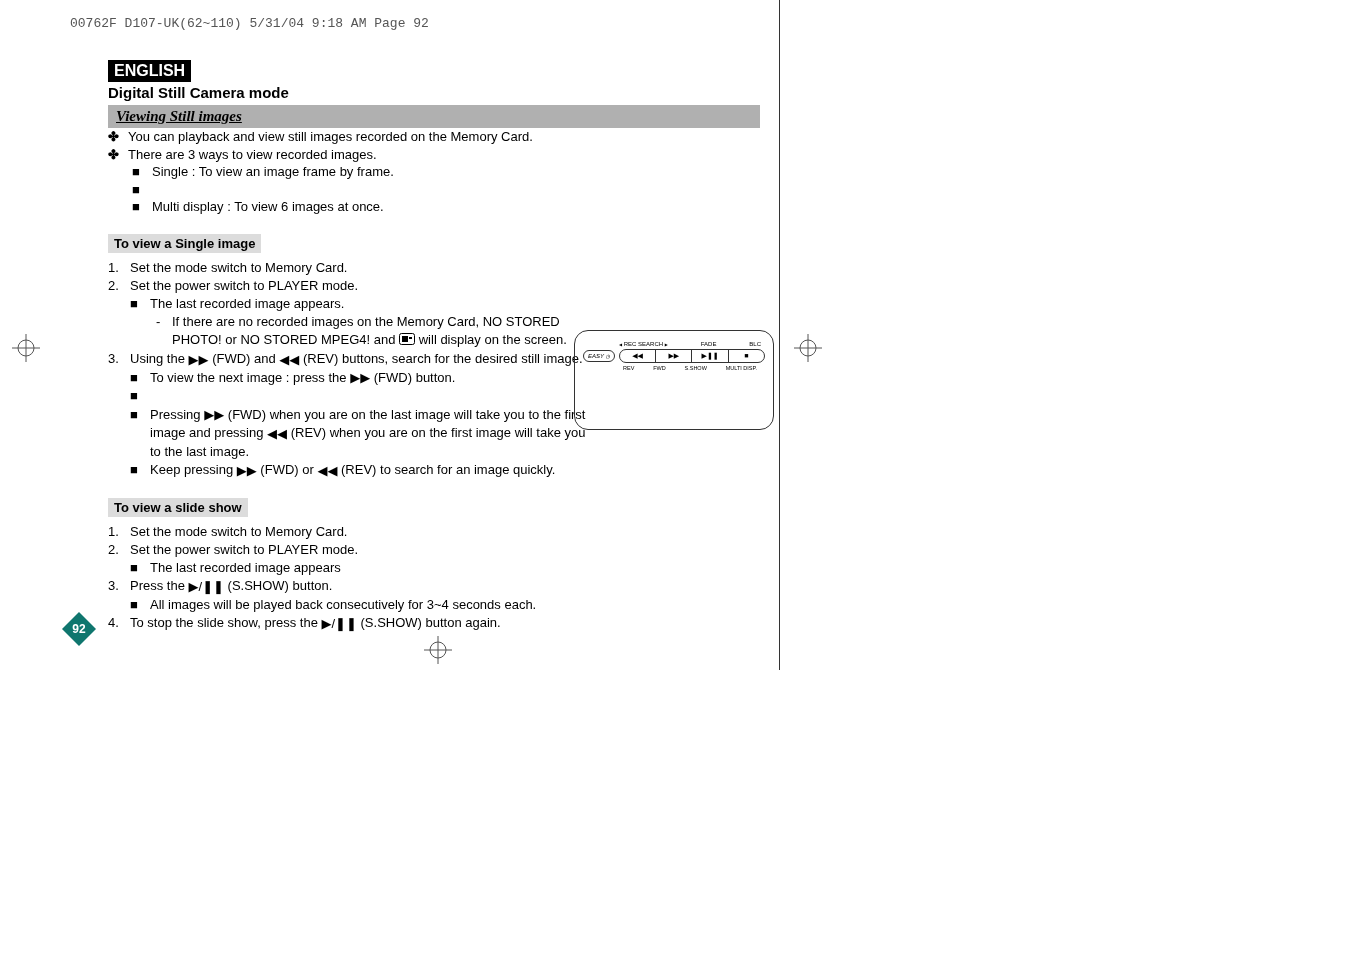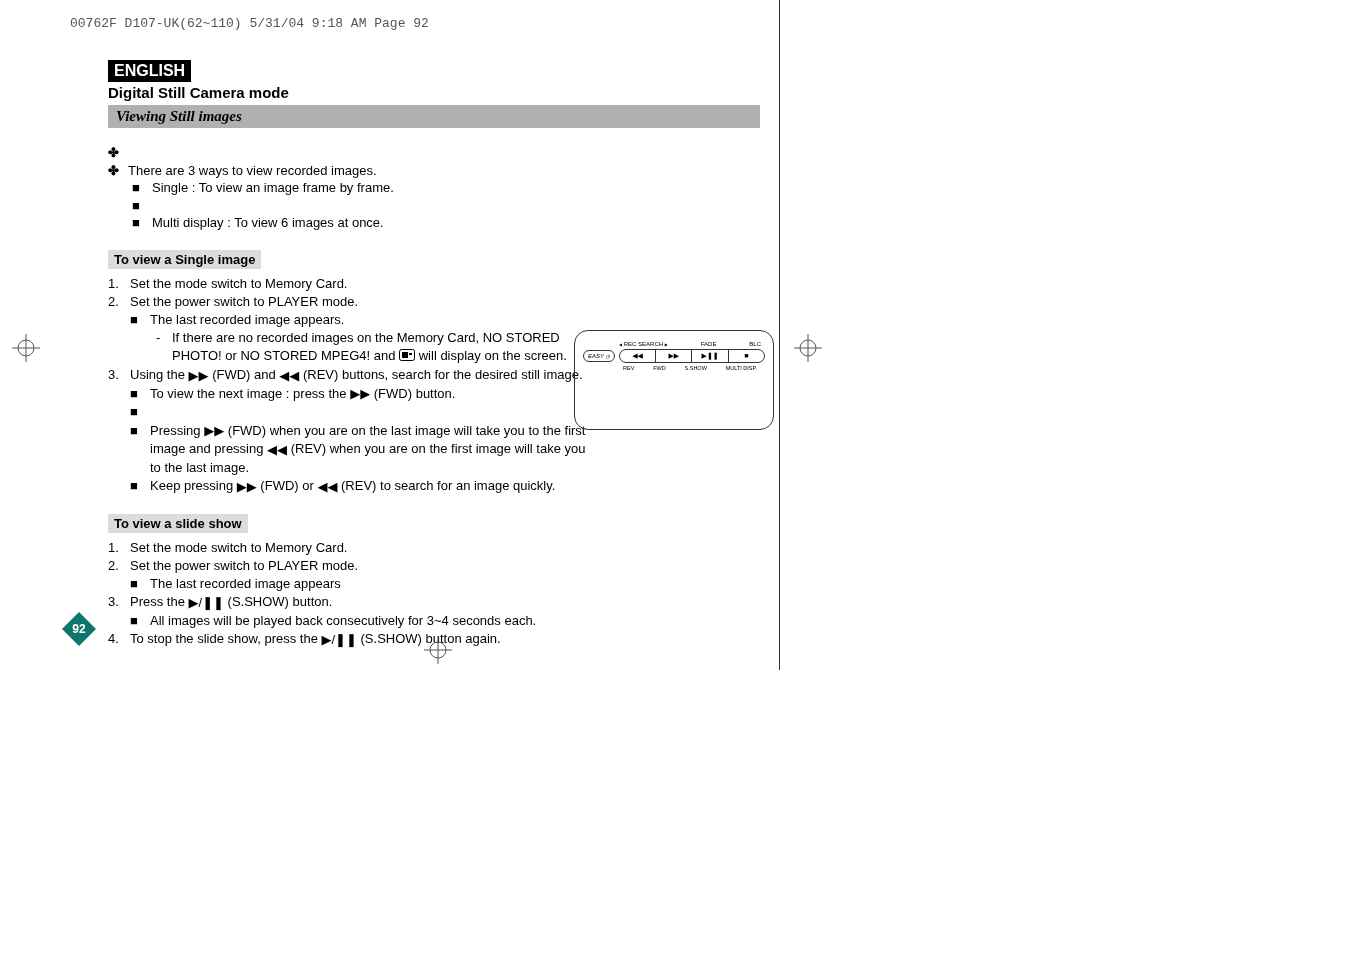--- a/index.html
+++ b/index.html
@@ -41,22 +41,23 @@
     font-weight: bold;
     margin: 2px 0 4px 46px;
   }
   .section-bar {
     background: #b0b0b0;
     padding: 3px 8px;
     font-weight: bold;
     font-style: italic;
     font-family: "Times New Roman", serif;
     font-size: 15px;
-    margin: 0 0 16px 46px;
+    margin: 0 0 0 46px;
     width: 636px;
+    text-decoration: underline;
   }
   .intro {
     margin-left: 46px;
     line-height: 1.35;
   }
   .intro .line {
     display: flex;
     align-items: flex-start;
   }
   .intro .cross {
@@ -214,20 +215,21 @@
 
 <div class="page">
 
   <div class="lang-badge">ENGLISH</div>
   <h1 class="title">Digital Still Camera mode</h1>
   <div class="section-bar">Viewing Still images</div>
 
   <div class="intro">
     <div class="line">
         <span class="cross">✤</span>
+        <span>You can playback and view still images recorded on the Memory Card.</span>
       </div>
     <div class="line">
         <span class="cross">✤</span>
         <span>There are 3 ways to view recorded images.</span>
       </div>
   </div>
   <div class="sublist">
     <div class="line">
         <span class="sq">■</span>
         <span>Single : To view an image frame by frame.</span>

